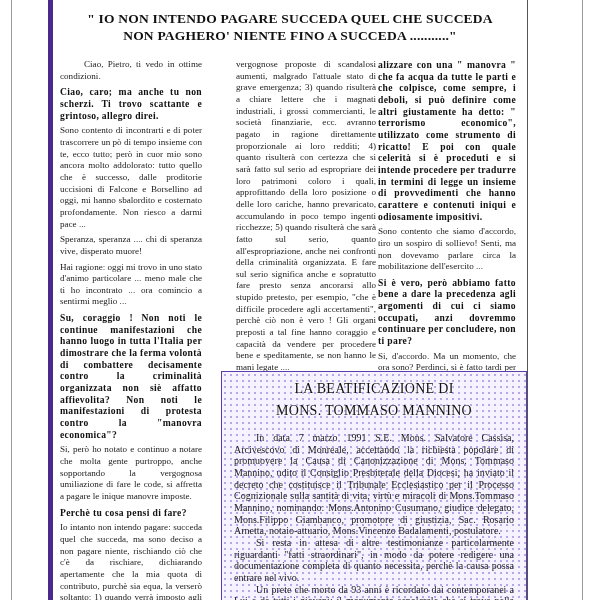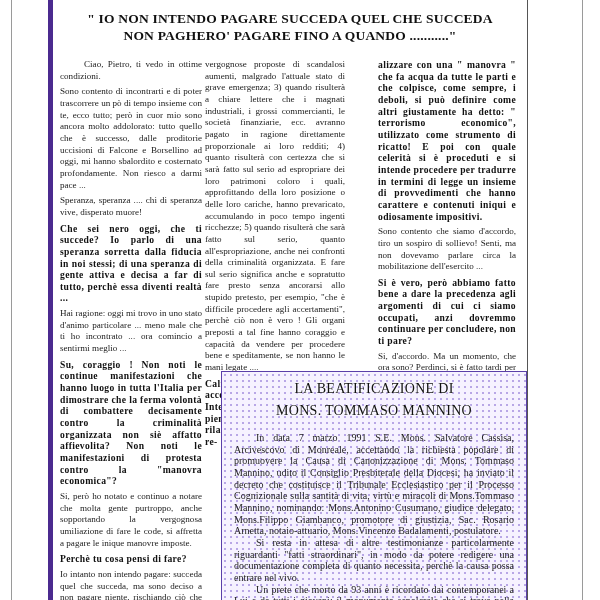--- a/index.html
+++ b/index.html
@@ -20,21 +20,21 @@
     letter-spacing:0.2px; color:#111;
   }
   .col {
     position:absolute; top:55px; font-size:9.1px; line-height:11.65px;
     text-align:justify; color:#222;
   }
   .col p { margin:4px; }
   .col .b { font-weight:bold; font-size:9.6px; letter-spacing:0.35px; color:#111; }
   .col .ind { text-indent:24px; }
   .c1 { left:56px; width:150px; }
-  .c2 { left:201px; width:148px; }
+  .c2 { left:232px; width:148px; }
   .c3 { left:374px; width:146px; }
   .sig { text-align:right; font-weight:bold; margin-top:4px !important; }
 
   .beat {
     position:absolute; left:221px; top:371px; width:304px; height:240px;
     border:1px solid #5a3fa8;
     background-color:#f6f2ff;
     background-image:radial-gradient(circle, #b8a7e6 1.1px, transparent 1.4px);
     background-size:6px 6px;
     overflow:hidden;
@@ -52,28 +52,28 @@
 </head>
 <body>
 
 <div class="edge-line-left"></div>
 <div class="purple-bar"></div>
 <div class="box-right"></div>
 <div class="edge-line-right"></div>
 
 <div class="headline">
   <div>" IO NON INTENDO PAGARE   SUCCEDA QUEL CHE SUCCEDA</div>
-  <div>NON  PAGHERO'  PAGARE   FINO  A  QUANDO ..........."</div>
+  <div>NON  PAGHERO'  NIENTE   FINO  A  SUCCEDA ..........."</div>
 </div>
 
 <div class="col c1" id="col1">
     <p class="ind">Ciao, Pietro, ti vedo in ottime condizioni.</p>
+    <p class="b">Ciao, caro; ma anche tu non scherzi. Ti trovo scattante e grintoso, allegro direi.</p>
     <p>Sono contento di incontrarti e di poter trascorrere un pò di tempo insieme con te, ecco tutto;  però in cuor mio sono ancora molto addolorato: tutto quello che è successo, dalle proditorie uccisioni di Falcone e Borsellino ad oggi, mi hanno sbalordito e costernato profondamente. Non riesco a darmi pace ...</p>
     <p>Speranza, speranza .... chi di speranza vive, disperato muore!</p>
-    <p class="b">Che sei nero oggi, che ti succede? Io parlo di una speranza sorretta dalla fiducia in noi stessi; di una speranza di gente attiva e decisa a far di tutto, perchè essa diventi realtà ...</p>
     <p>Hai ragione: oggi mi trovo in uno stato d'animo particolare ... meno male che ti ho incontrato ... ora comincio a sentirmi meglio ...</p>
     <p class="b">Su, coraggio ! Non noti le continue manifestazioni che hanno luogo in tutta l'Italia per dimostrare che la ferma volontà di combattere decisamente contro la criminalità organizzata non siè affatto affievolita? Non noti le manifestazioni di protesta contro la "manovra economica"?</p>
     <p>Si, però ho notato e continuo a notare che molta gente purtroppo, anche sopportando la vergognosa umiliazione di fare le code, si affretta a pagare le inique manovre imposte.</p>
     <p class="b">Perchè tu cosa pensi di fare?</p>
     <p>Io intanto non intendo pagare: succeda quel che succeda, ma sono deciso a non pagare niente, rischiando ciò che c'è da rischiare, dichiarando apertamente che la mia quota di contributo, purchè sia equa, la verserò soltanto: 1) quando verrà imposto agli uomini politici corrotti, i quali arricchendosi illecitamente hanno ridotto il nostro Paese in questo</p>
   </div>
 <div class="col c2" id="col2">
     <p>vergognose proposte di scandalosi aumenti, malgrado l'attuale stato di grave emergenza; 3) quando risulterà a chiare lettere che i magnati industriali, i grossi commercianti, le società finanziarie, ecc. avranno pagato in ragione direttamente proporzionale ai loro redditi; 4) quanto risulterà con certezza che si sarà fatto sul serio ad espropriare dei loro patrimoni coloro i quali, approfittando della loro posizione o delle loro cariche, hanno prevaricato, accumulando in poco tempo ingenti ricchezze; 5) quando risulterà che sarà fatto sul serio, quanto all'espropriazione, anche nei confronti della criminalità organizzata. E fare sul serio significa anche e sopratutto fare presto senza ancorarsi allo stupido pretesto, per esempio, "che è difficile procedere agli accertamenti", perchè ciò non è vero ! Gli organi preposti a tal fine hanno coraggio e capacità da vendere per procedere bene e speditamente, se non hanno le mani legate ....</p>
     <p class="b">Calma, Giulio, sei molto accorato! Calma ... Intendiamoci io ti dò pienamente ragione. Certo un rilancio economico che si vuol re-</p>
   </div>

